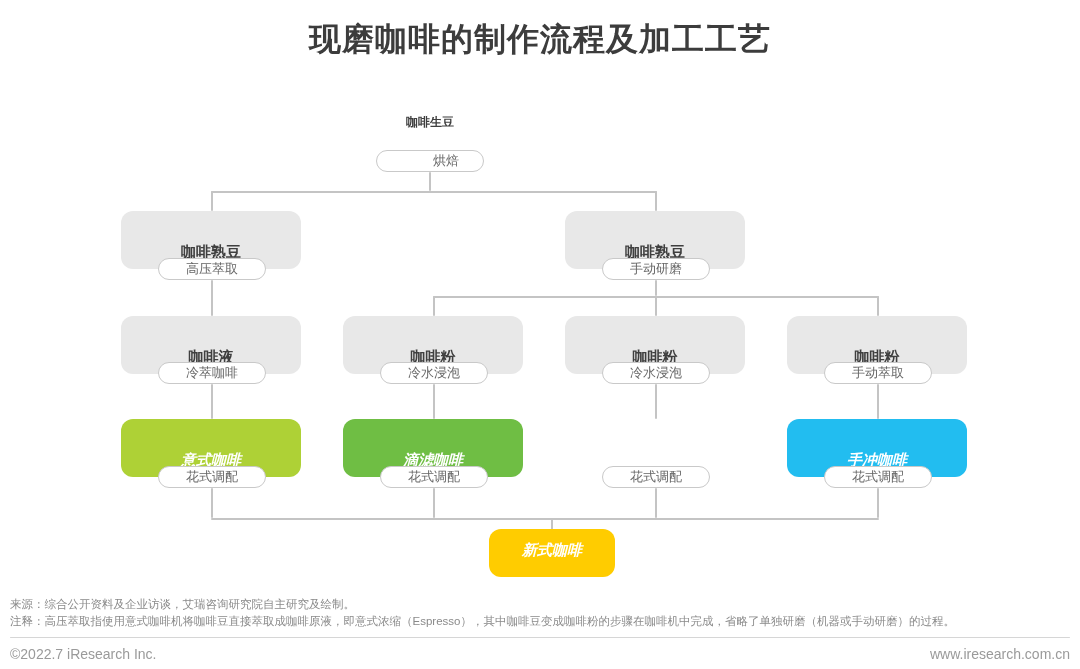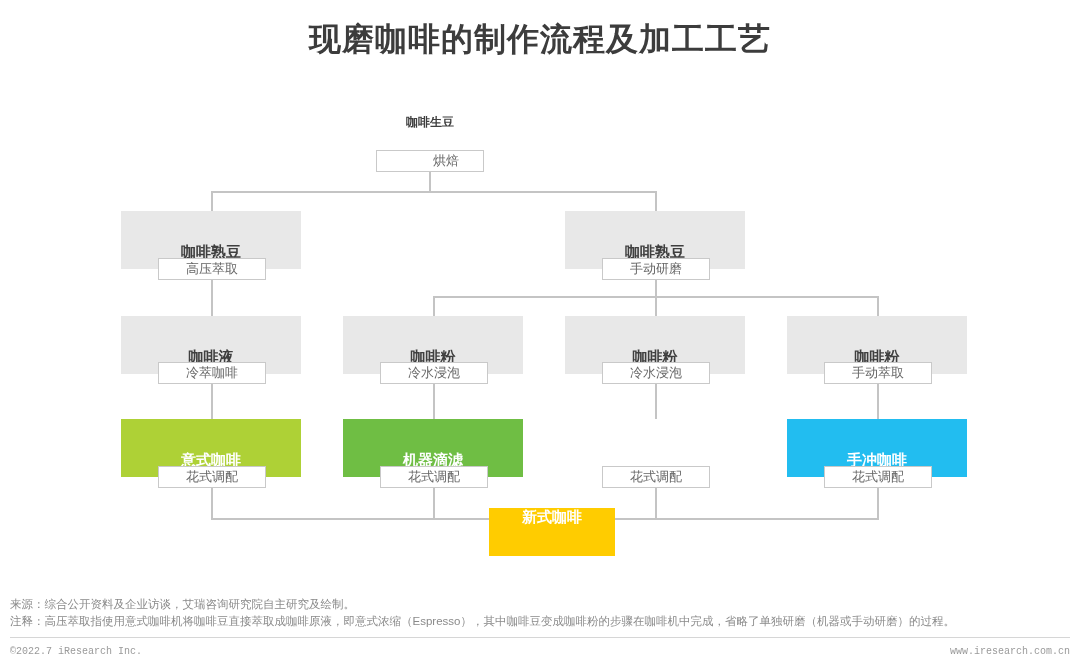--- a/index.html
+++ b/index.html
@@ -1,15 +1,15 @@
 <!DOCTYPE html>
 <html><head>
 <meta charset="utf-8">
 <style>
-  * { box-sizing: border-box; margin: 0; padding: 0; }
+  * { box-sizing: border-box; margin: 0; padding: 0; border-radius: 12px; }
   html, body {
     width: 1080px; height: 669px;
     background: #ffffff;
     font-family: "Liberation Sans", "DejaVu Sans", sans-serif;
     overflow: hidden;
   }
   #page { position: relative; width: 1080px; height: 669px; }
 
   
   .title {
@@ -29,21 +29,21 @@
 
   
   .node {
     position: absolute;
     display: flex; align-items: flex-start; justify-content: center;
     font-size: 15px; font-weight: bold;
     padding-top: 32px;
   }
   .node.plain { background: #e8e8e8; color: #3f3f3f; }
   .node.root { background: transparent; color: #3f3f3f; }
-  .node.colored { color: #ffffff; }
+  .node.colored { color: #ffffff; font-style: italic; }
 
   
   .proc {
     position: absolute;
     background: #ffffff;
     border: 1px solid #c9c9c9;
     color: #666666;
     font-size: 13px;
     display: flex; align-items: center; justify-content: center;
     height: 22px;
@@ -58,21 +58,21 @@
   .notes .line { white-space: nowrap; }
   .notes .wrap { white-space: normal; }
 
   .rule {
     position: absolute; left: 10px; top: 637px; width: 1060px; height: 1px;
     background: #d6d6d6;
   }
   .footer {
     position: absolute; left: 10px; top: 646px; width: 1060px;
     display: flex; justify-content: space-between;
-    font-size: 10px; color: #9a9a9a; font-family: Liberation Mono, monospace;
+    font-size: 14px; color: #9a9a9a;
   }
 </style>
 </head>
 <body>
 
 <div id="page">
 
   <div class="title">现磨咖啡的制作流程及加工工艺</div>
 
   <div id="diagram">
@@ -112,36 +112,36 @@
     <div class="proc" style="left:824px; top:362px; width:108px;">手动萃取</div>
 
     <div class="ln v" style="left:211px; top:384px; height:35px;"></div>
     <div class="ln v" style="left:433px; top:384px; height:35px;"></div>
     <div class="ln v" style="left:655px; top:384px; height:35px;"></div>
     <div class="ln v" style="left:877px; top:384px; height:35px;"></div>
 
     <div class="node colored" style="left:121px; top:419px; width:180px; height:58px; background:#aed136;">意式咖啡</div>
     <div class="proc" style="left:158px; top:466px; width:108px;">花式调配</div>
 
-    <div class="node colored" style="left:343px; top:419px; width:180px; height:58px; background:#6fbe44;">机器滴滤</div>
+    <div class="node colored" style="left:343px; top:419px; width:180px; height:58px; background:#6fbe44;">滴滤咖啡</div>
     <div class="proc" style="left:380px; top:466px; width:108px;">花式调配</div>
 
     <div class="proc" style="left:602px; top:466px; width:108px;">花式调配</div>
 
     <div class="node colored" style="left:787px; top:419px; width:180px; height:58px; background:#22bdf0;">手冲咖啡</div>
     <div class="proc" style="left:824px; top:466px; width:108px;">花式调配</div>
 
     <div class="ln v" style="left:211px; top:488px; height:30px;"></div>
     <div class="ln v" style="left:433px; top:488px; height:30px;"></div>
     <div class="ln v" style="left:655px; top:488px; height:30px;"></div>
     <div class="ln v" style="left:877px; top:488px; height:30px;"></div>
     <div class="ln h" style="left:211px; top:518px; width:668px;"></div>
     <div class="ln v" style="left:551px; top:518px; height:15px;"></div>
 
-    <div class="node colored" style="left:489px; top:508px; width:126px; height:48px; background:#ffcc00; padding-top:0;">新式咖啡</div>
+    <div class="node colored" style="left:489px; top:529px; width:126px; height:48px; background:#ffcc00; padding-top:12px;">新式咖啡</div>
 
   </div>
 
   <div class="notes">
     <div class="line">来源：综合公开资料及企业访谈，艾瑞咨询研究院自主研究及绘制。</div>
     <div class="wrap">注释：高压萃取指使用意式咖啡机将咖啡豆直接萃取成咖啡原液，即意式浓缩（Espresso），其中咖啡豆变成咖啡粉的步骤在咖啡机中完成，省略了单独研磨（机器或手动研磨）的过程。</div>
   </div>
 
   <div class="rule"></div>
 

